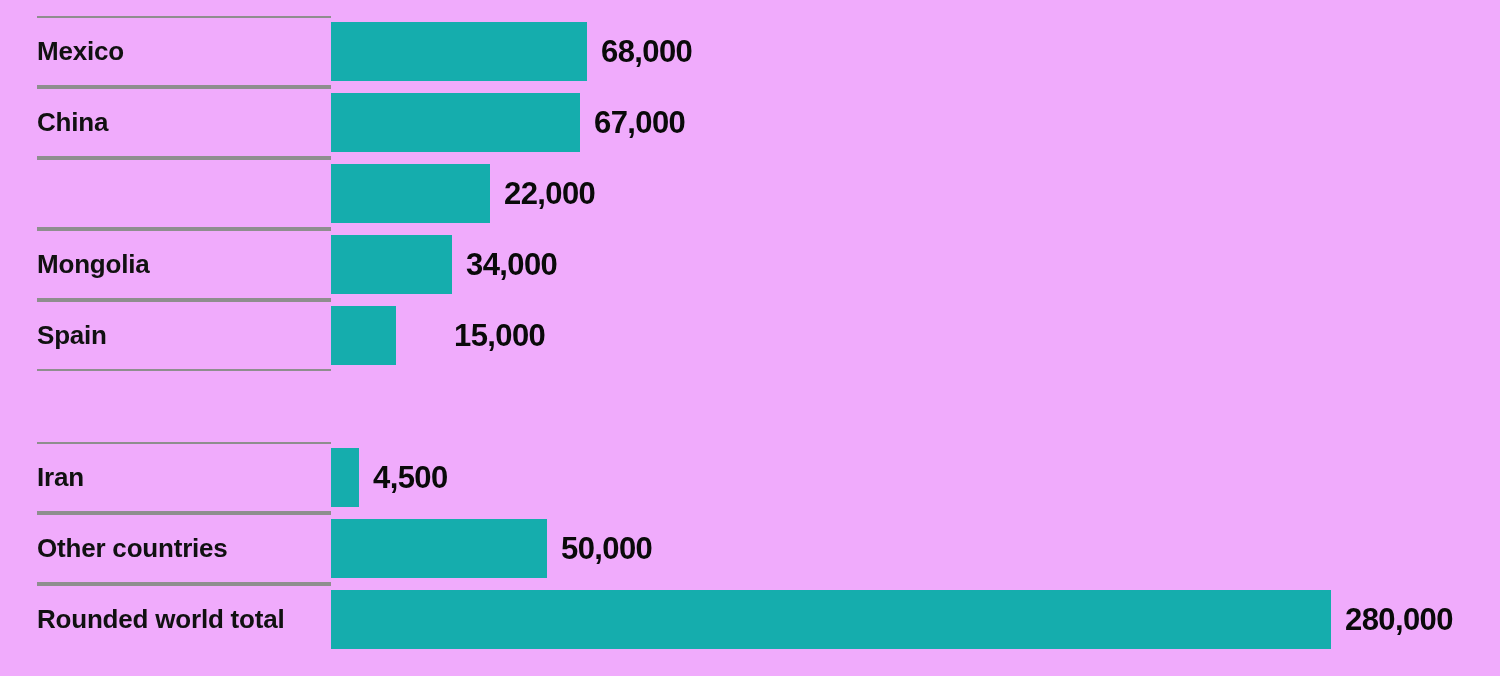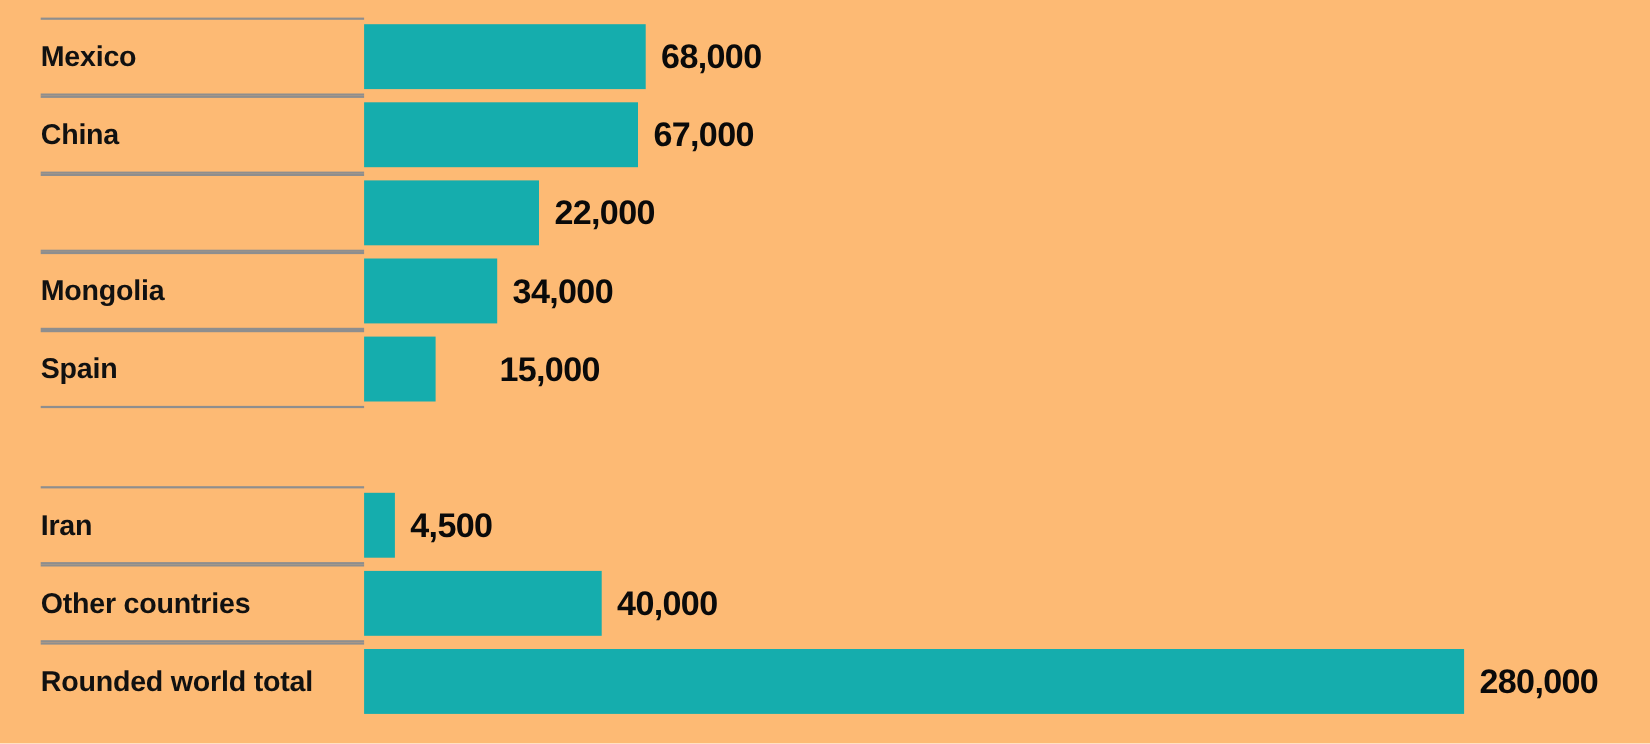--- a/index.html
+++ b/index.html
@@ -12,21 +12,21 @@
     height: 676px;
     font-family: "Liberation Sans", sans-serif;
     -webkit-font-smoothing: antialiased;
   }
 
   #chart-root {
     position: relative;
     width: 1500px;
     height: 676px;
     overflow: hidden;
-    background: #fdba74;
+    background: #f0abfc;
   }
 
   .chart-rows {
     position: absolute;
     left: 0;
     top: 0;
     width: 1500px;
     height: 676px;
   }
 
@@ -125,21 +125,21 @@
         <div class="row-rule bottom" style="width: 294px;"></div>
         <div class="row-label">Iran</div>
         <div class="row-bar" style="left: 331px; width: 28px; background: rgb(21, 173, 173);"></div>
         <div class="row-value" style="left: 373px;">4,500</div>
       </div>
       <div class="chart-row" style="top: 513px;">
         <div class="row-rule top" style="width: 294px;"></div>
         <div class="row-rule bottom" style="width: 294px;"></div>
         <div class="row-label">Other countries</div>
         <div class="row-bar" style="left: 331px; width: 216px; background: rgb(21, 173, 173);"></div>
-        <div class="row-value" style="left: 561px;">40,000</div>
+        <div class="row-value" style="left: 561px;">50,000</div>
       </div>
       <div class="chart-row" style="top: 584px;">
         <div class="row-rule top" style="width: 294px;"></div>
         <div class="row-label">Rounded world total</div>
         <div class="row-bar" style="left: 331px; width: 1000px; background: rgb(21, 173, 173);"></div>
         <div class="row-value" style="left: 1345px;">280,000</div>
       </div>
     </div>
 </div>
 

